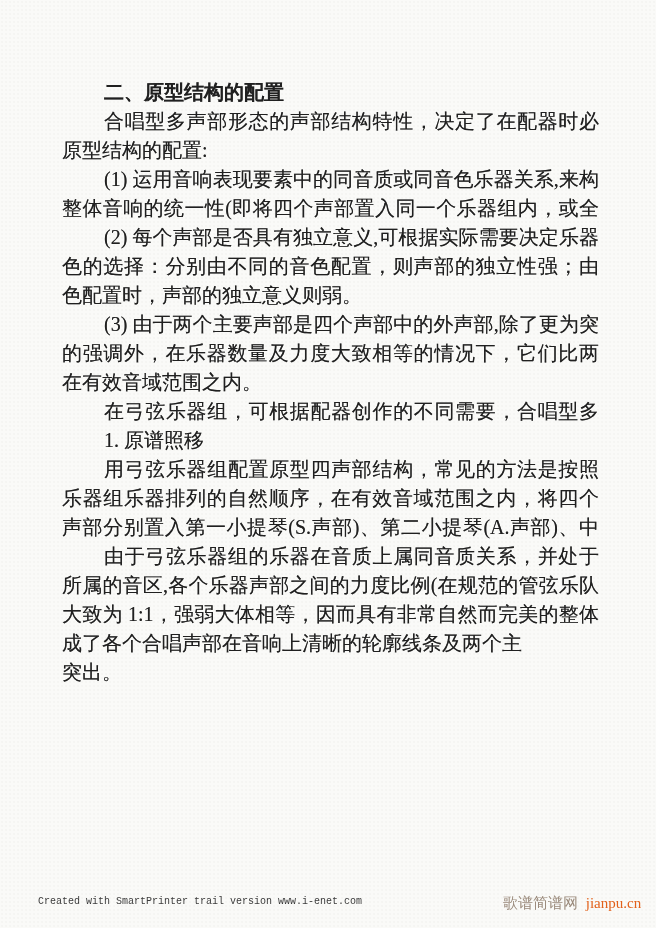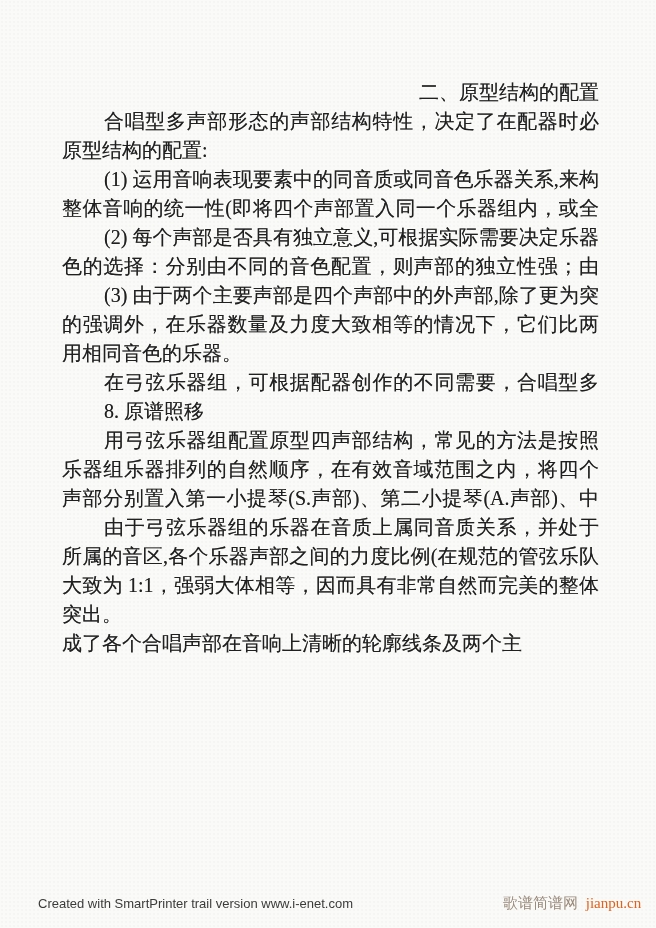--- a/index.html
+++ b/index.html
@@ -39,29 +39,28 @@
     overflow: hidden;
   }
   .line.indent {
     padding-left: 42px;
   }
   .line.fill.indent {
     padding-left: 0;
     text-indent: 42px;
   }
   .line.heading {
-    font-weight: 400;
-    text-align: right;
+    font-weight: 700;
   }
   .footer-left {
     position: absolute;
     left: 38px;
     top: 896px;
-    font-family: Liberation Sans, sans-serif;
-    font-size: 13px;
+    font-family: Liberation Mono, monospace;
+    font-size: 10px;
     color: #3b3b3b;
   }
   .footer-right {
     position: absolute;
     left: 503px;
     top: 894px;
     font-size: 15px;
     white-space: nowrap;
   }
   .site-name {
@@ -80,33 +79,34 @@
 <div class="page">
 
   <div class="content">
     <div class="line heading indent">二、原型结构的配置</div>
     <div class="line fill indent">合唱型多声部形态的声部结构特性，决定了在配器时必须遵</div>
     <div class="line">原型结构的配置:</div>
     <div class="line fill indent">(1) 运用音响表现要素中的同音质或同音色乐器关系,来构成</div>
     <div class="line fill">整体音响的统一性(即将四个声部置入同一个乐器组内，或全部使</div>
     <div class="line fill indent">(2) 每个声部是否具有独立意义,可根据实际需要决定乐器音</div>
     <div class="line fill">色的选择：分别由不同的音色配置，则声部的独立性强；由同音</div>
+    <div class="line">色配置时，声部的独立意义则弱。</div>
     <div class="line fill indent">(3) 由于两个主要声部是四个声部中的外声部,除了更为突出</div>
     <div class="line fill">的强调外，在乐器数量及力度大致相等的情况下，它们比两个内</div>
-    <div class="line">用相同音色的乐器。</div>
+    <div class="line">在有效音域范围之内。</div>
     <div class="line fill indent">在弓弦乐器组，可根据配器创作的不同需要，合唱型多声部</div>
-    <div class="line indent">8. 原谱照移</div>
+    <div class="line indent">1. 原谱照移</div>
     <div class="line fill indent">用弓弦乐器组配置原型四声部结构，常见的方法是按照弓弦</div>
     <div class="line fill">乐器组乐器排列的自然顺序，在有效音域范围之内，将四个原型</div>
     <div class="line fill">声部分别置入第一小提琴(S.声部)、第二小提琴(A.声部)、中提琴</div>
     <div class="line fill indent">由于弓弦乐器组的乐器在音质上属同音质关系，并处于各自</div>
     <div class="line fill">所属的音区,各个乐器声部之间的力度比例(在规范的管弦乐队中)</div>
     <div class="line fill">大致为 1:1，强弱大体相等，因而具有非常自然而完美的整体统</div>
+    <div class="line">成了各个合唱声部在音响上清晰的轮廓线条及两个主</div>
     <div class="line">突出。</div>
-    <div class="line">成了各个合唱声部在音响上清晰的轮廓线条及两个主</div>
   </div>
 
   <div class="footer-left">Created with SmartPrinter trail version www.i-enet.com</div>
 
   <div class="footer-right">
     <span class="site-name">歌谱简谱网</span>
     <span class="site-domain">jianpu.cn</span>
   </div>
 
 </div>

